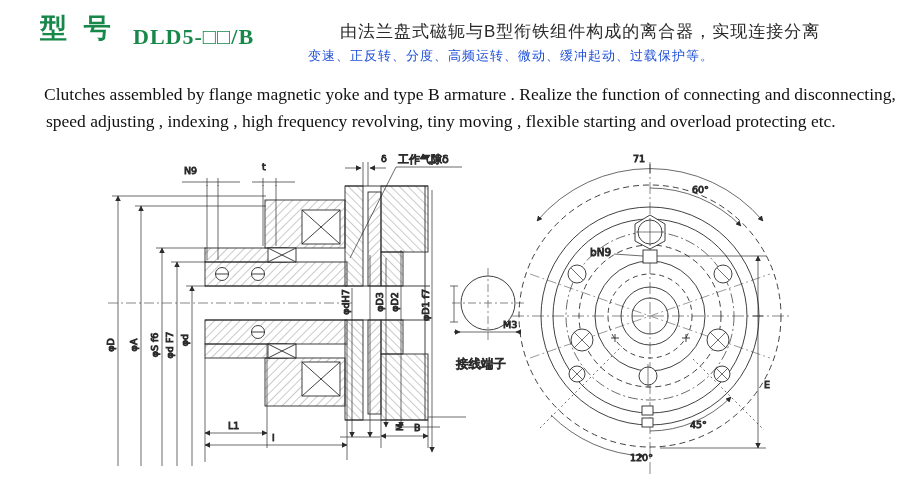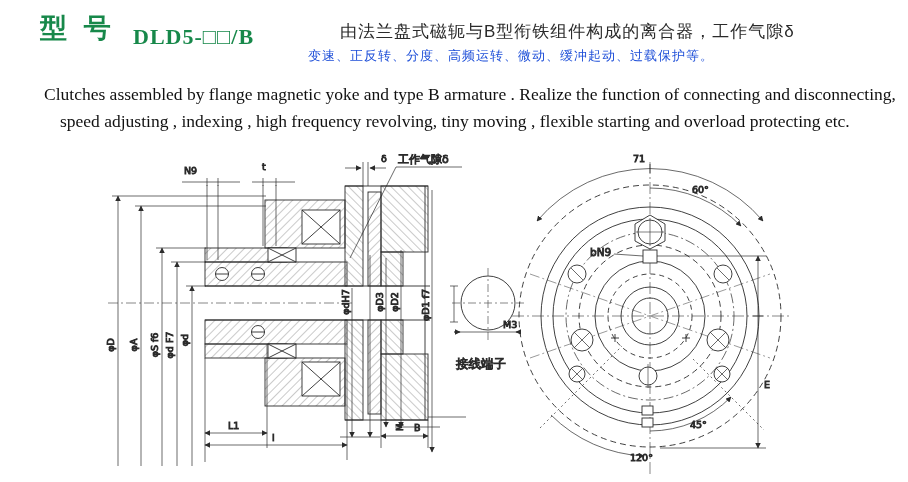--- a/index.html
+++ b/index.html
@@ -9,34 +9,34 @@
   .green{color:#17884a;}
   .cn-title{left:40px;top:10px;font-size:27px;font-weight:bold;letter-spacing:5px;
             font-family:"Liberation Serif","DejaVu Serif",serif;}
   .en-title{left:38px;top:40px;font-size:25px;font-weight:bold;letter-spacing:2px;
             font-family:"Liberation Serif","DejaVu Serif",serif;}
   .model{left:133px;top:24px;font-size:22px;font-weight:bold;letter-spacing:1px;
          font-family:"Liberation Serif","DejaVu Serif",serif;}
   .cn1{left:340px;top:20px;font-size:17px;color:#2a2a2a;letter-spacing:1px;}
   .cn2{left:308px;top:47px;font-size:13px;color:#1d4ed8;letter-spacing:1px;}
   .en1{left:44px;top:84px;font-size:17.5px;color:#111;font-family:"Liberation Serif","DejaVu Serif",serif;}
-  .en2{left:60px;top:111px;font-size:17.5px;color:#111;font-family:"Liberation Serif","DejaVu Serif",serif;}
+  .en2{left:46px;top:111px;font-size:17.5px;color:#111;font-family:"Liberation Serif","DejaVu Serif",serif;}
   svg{position:absolute;left:0;top:0;}
   text{font-family:"DejaVu Sans","Liberation Sans",sans-serif;fill:#333;}
   .dim{font-size:9.5px;}
   .note{font-size:12.5px;}
 </style>
 </head>
 <body>
 
 <div id="page">
 
   <div class="abs cn-title green">型 号</div>
   <div class="abs model green">DLD5-□□/B</div>
-  <div class="abs cn1">由法兰盘式磁轭与B型衔铁组件构成的离合器，工作气隙δ</div>
+  <div class="abs cn1">由法兰盘式磁轭与B型衔铁组件构成的离合器，实现连接分离</div>
   <div class="abs cn2">变速、正反转、分度、高频运转、微动、缓冲起动、过载保护等。</div>
   <div class="abs en1">Clutches assembled by flange magnetic yoke and type B armature . Realize the function of connecting and disconnecting,</div>
   <div class="abs en2">speed adjusting , indexing , high frequency revolving, tiny moving , flexible starting and overload protecting etc.</div>
 
   <svg width="908" height="482" viewBox="0 0 908 482">
     <defs>
       <pattern id="h1" width="6" height="6" patternUnits="userSpaceOnUse" patternTransform="rotate(45)">
         <line x1="0" y1="0" x2="0" y2="6" stroke="#666" stroke-width="0.7"></line>
       </pattern>
       <pattern id="h2" width="6" height="6" patternUnits="userSpaceOnUse" patternTransform="rotate(-45)">

